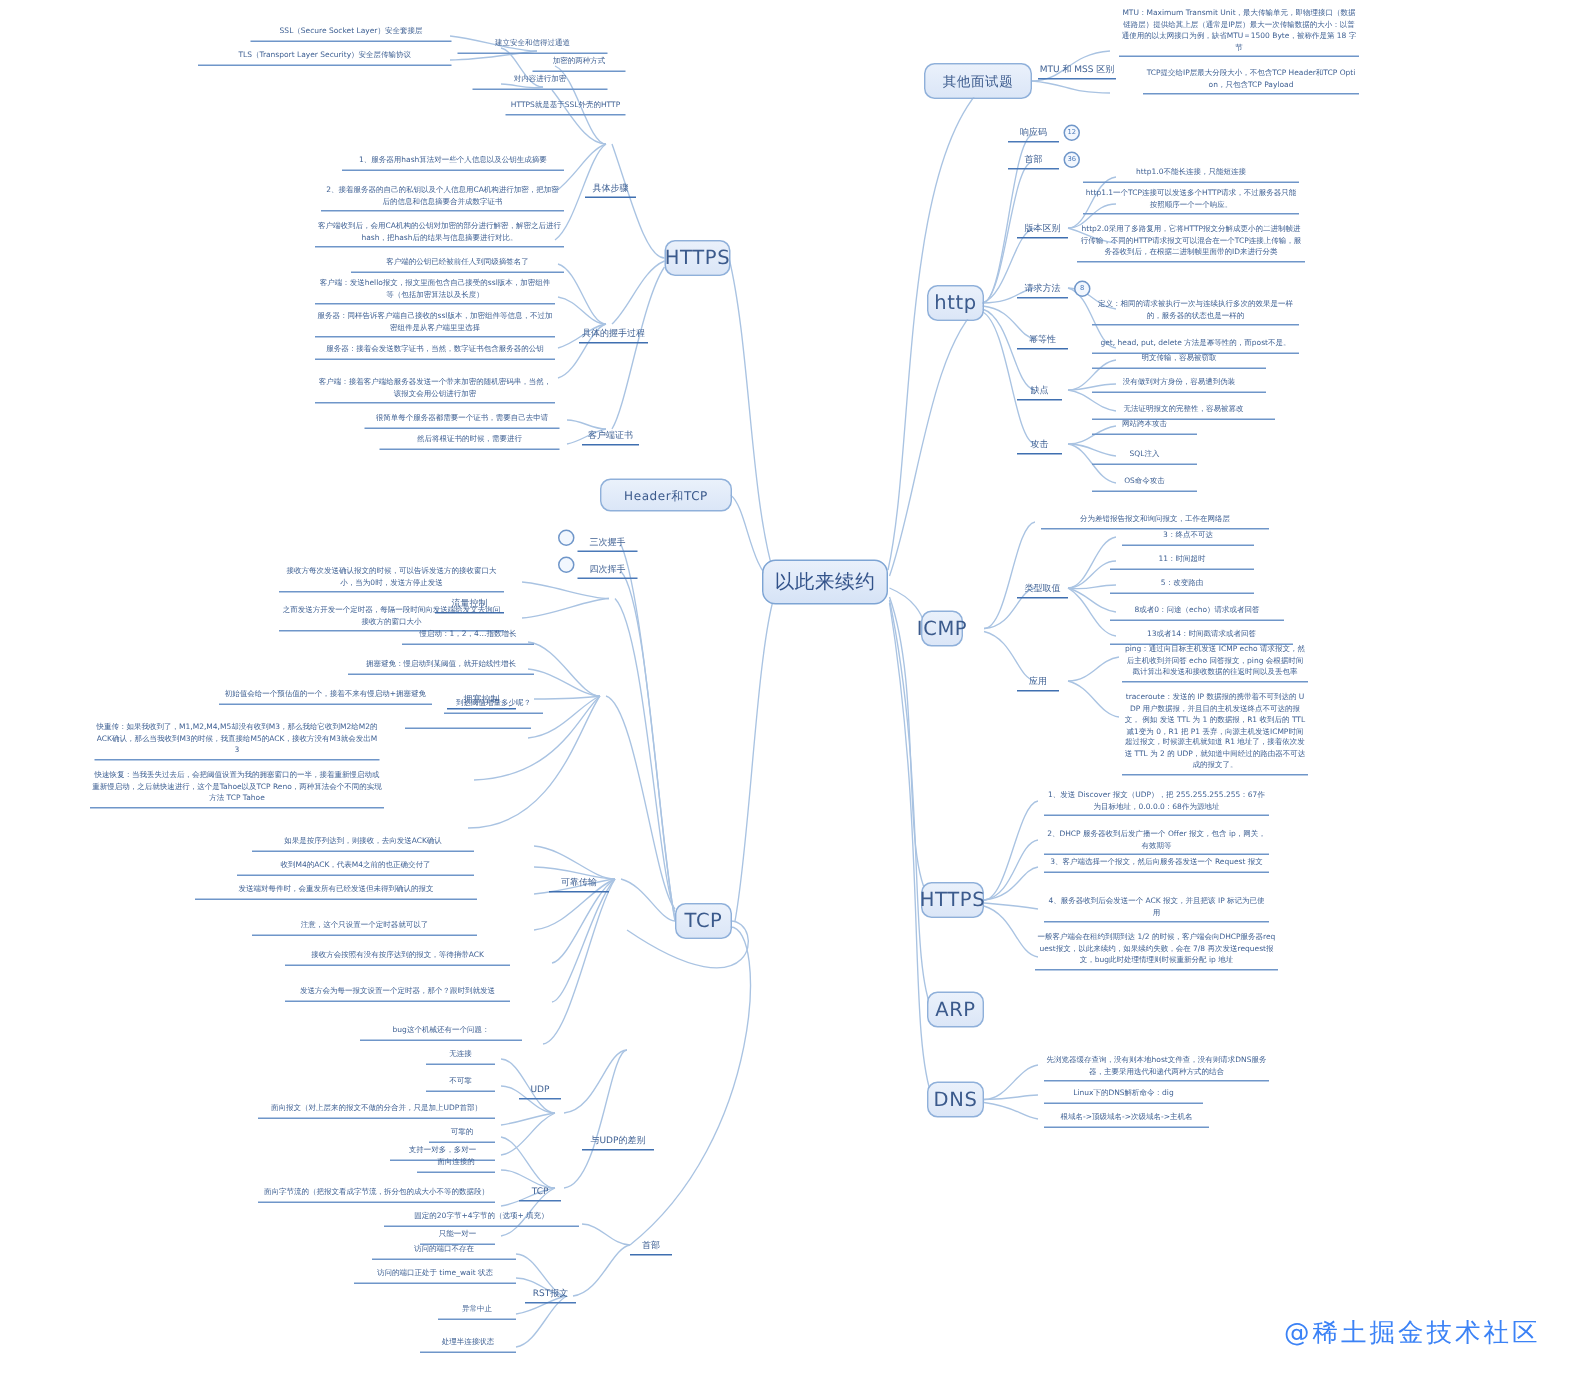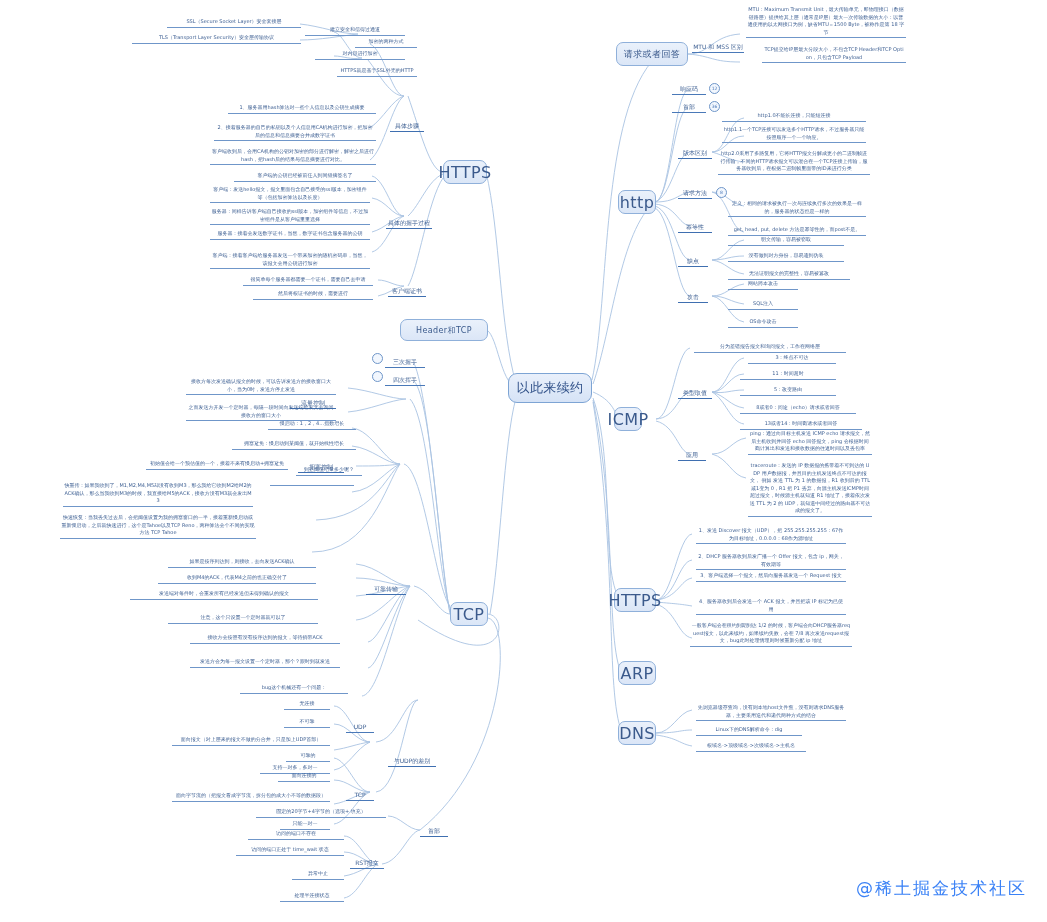--- a/index.html
+++ b/index.html
@@ -18,21 +18,21 @@
     border:1px solid #8fb0da;border-radius:7px;
     color:#3b5a8c;text-align:center;
     display:flex;align-items:center;justify-content:center;
     letter-spacing:.4px;
   }
   .node.central{
     background:linear-gradient(180deg,#e9f0fb 0%,#d6e3f6 100%);
     border:1.5px solid #7da4d4;border-radius:9px;
     font-size:13px;color:#33538a;
   }
-  .node.branch{font-size:16px;}
+  .node.branch{font-size:13px;}
 
   
   .leaf{
     position:absolute;box-sizing:border-box;
     font-size:5.2px;line-height:1.5;
     color:#3d5f92;text-align:center;
     border-bottom:1px solid #6f96c9;
     padding:0 1px 1px 1px;
     white-space:normal;word-break:break-all;
   }
@@ -184,21 +184,21 @@
   <div class="node branch" style="left:443px;top:160px;width:44px;height:24px;">
     <span>HTTPS</span>
   </div>
   <div class="node branch" style="left:400px;top:319px;width:88px;height:22px;font-size:8px;">
     <span>Header和TCP</span>
   </div>
   <div class="node branch" style="left:450px;top:602px;width:38px;height:24px;">
     <span>TCP</span>
   </div>
   <div class="node branch" style="left:616px;top:42px;width:72px;height:24px;font-size:9px;">
-    <span>请求或者回答</span>
+    <span>其他面试题</span>
   </div>
   <div class="node branch" style="left:618px;top:190px;width:38px;height:24px;">
     <span>http</span>
   </div>
   <div class="node branch" style="left:614px;top:407px;width:28px;height:24px;">
     <span>ICMP</span>
   </div>
   <div class="node branch" style="left:614px;top:588px;width:42px;height:24px;">
     <span>HTTPS</span>
   </div>

